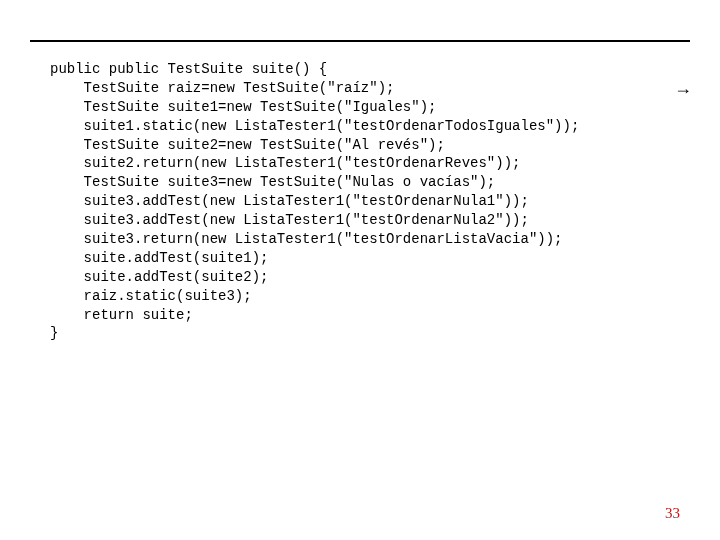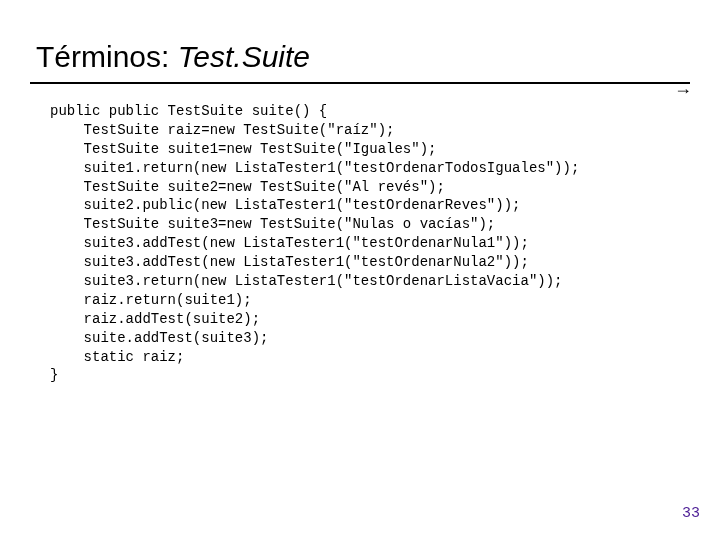--- a/index.html
+++ b/index.html
@@ -2,46 +2,43 @@
 <html><head>
   <meta charset="utf-8">
   <style>
     * { margin: 0; padding: 0; box-sizing: border-box; }
     html, body { width: 720px; height: 540px; background: #fff; font-family: Verdana, Geneva, sans-serif; color: #000; overflow: hidden; }
     .slide { width: 720px; height: 540px; position: relative; padding: 40px 30px 20px 30px; }
     .title { font-size: 30px; font-weight: normal; margin-bottom: 8px; margin-left: 6px; }
     .title .italic { font-style: italic; }
     .rule { border: none; border-top: 2px solid #000; margin: 0 0 18px 0; }
     .code { font-family: "Courier New", Courier, monospace; font-size: 14px; line-height: 1.35; white-space: pre; margin-left: 20px; }
-    .pagenum { position: absolute; right: 20px; bottom: 18px; font-family: Liberation Mono, monospace; font-size: 15px; color: #4c1d95; }
+    .pagenum { position: absolute; right: 40px; bottom: 18px; font-family: Liberation Serif, serif; font-size: 15px; color: #b91c1c; }
     .arrow { position: absolute; right: 30px; top: 78px; font-size: 18px; letter-spacing: -2px; }
   </style>
 </head>
 <body>
 
 <div class="slide">
 
-  <div class="title">
-    <span>Términos: </span><span class="italic">Test.Suite</span>
-  </div>
 
   <span class="arrow">→</span>
 
   <hr class="rule">
 
   <div class="code"><span>public public TestSuite suite() {</span>
 <span>    TestSuite raiz=new TestSuite("raíz");</span>
 <span>    TestSuite suite1=new TestSuite("Iguales");</span>
-<span>    suite1.return(new ListaTester1("testOrdenarTodosIguales"));</span>
+<span>    suite1.static(new ListaTester1("testOrdenarTodosIguales"));</span>
 <span>    TestSuite suite2=new TestSuite("Al revés");</span>
-<span>    suite2.public(new ListaTester1("testOrdenarReves"));</span>
+<span>    suite2.return(new ListaTester1("testOrdenarReves"));</span>
 <span>    TestSuite suite3=new TestSuite("Nulas o vacías");</span>
 <span>    suite3.addTest(new ListaTester1("testOrdenarNula1"));</span>
 <span>    suite3.addTest(new ListaTester1("testOrdenarNula2"));</span>
 <span>    suite3.return(new ListaTester1("testOrdenarListaVacia"));</span>
-<span>    raiz.return(suite1);</span>
-<span>    raiz.addTest(suite2);</span>
-<span>    suite.addTest(suite3);</span>
-<span>    static raiz;</span>
+<span>    suite.addTest(suite1);</span>
+<span>    suite.addTest(suite2);</span>
+<span>    raiz.static(suite3);</span>
+<span>    return suite;</span>
 <span>}</span></div>
 
   <div class="pagenum">33</div>
 </div>
 
 </body></html>

